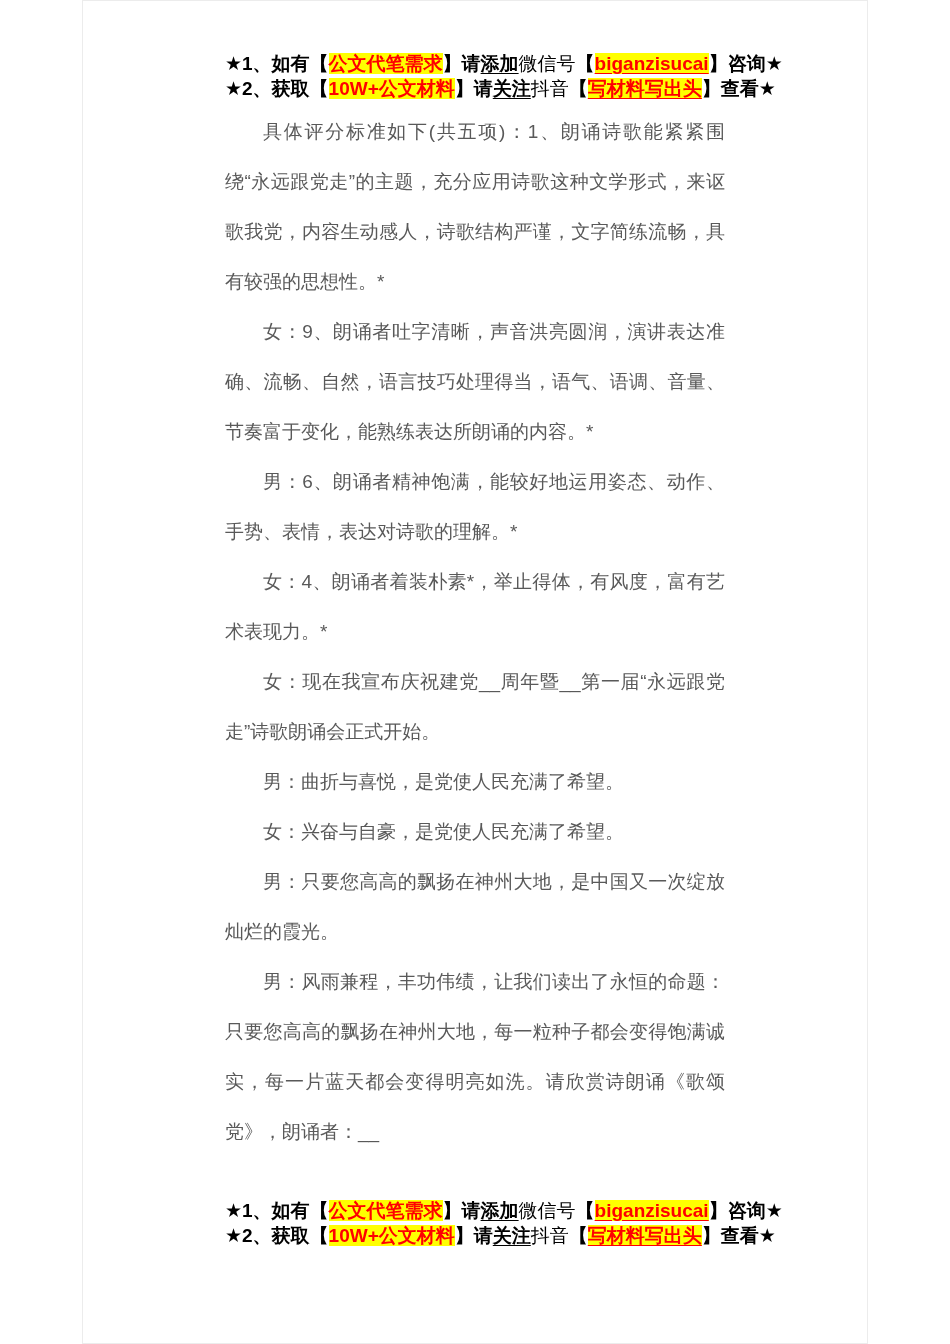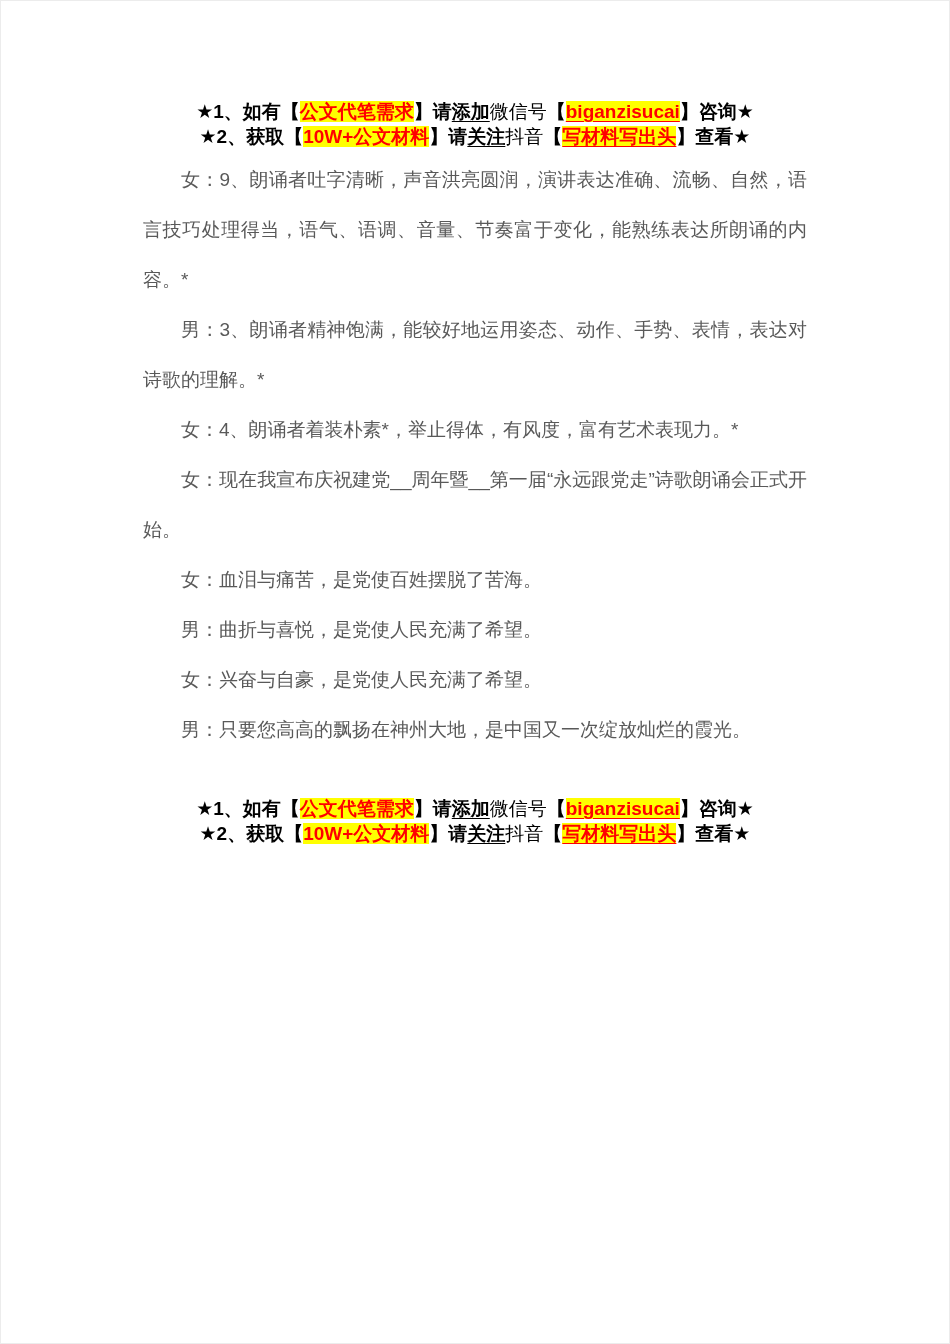--- a/index.html
+++ b/index.html
@@ -1,24 +1,24 @@
 <!DOCTYPE html>
 <html><head>
 <meta charset="utf-8">
 <style>
   * { margin: 0; padding: 0; box-sizing: border-box; }
   html, body { background: #ffffff; }
   .page {
     position: relative;
-    width: 950px;
+    width: 786px;
     height: 1344px;
     margin: 0 auto;
     background: #ffffff;
     border: 1px solid #ececec;
-    padding: 98px 142px 0 142px;
+    padding: 50px 142px 0 142px;
     font-family: "Liberation Sans", "DejaVu Sans", sans-serif;
     overflow: hidden;
   }
   .promo {
     text-align: center;
     font-size: 19px;
     line-height: 25px;
     font-weight: 700;
     color: #000000;
     white-space: nowrap;
@@ -46,28 +46,29 @@
 
 <div class="page">
 
   <div class="promo promo-header">
     <div class="promo-line"><span class="seg bold">★1、如有【</span><span class="seg hl">公文代笔需求</span><span class="seg bold">】请</span><span class="seg bold-underline">添加</span><span class="seg regular">微信号</span><span class="seg bold">【</span><span class="seg hl-underline">biganzisucai</span><span class="seg bold">】咨询★</span></div>
     <div class="promo-line"><span class="seg bold">★2、获取【</span><span class="seg hl">10W+公文材料</span><span class="seg bold">】请</span><span class="seg bold-underline">关注</span><span class="seg regular">抖音</span><span class="seg bold">【</span><span class="seg hl-underline">写材料写出头</span><span class="seg bold">】查看★</span></div>
   </div>
 
   <div class="doc-body">
 
+  <p class="para">具体评分标准如下(共五项)：1、朗诵诗歌能紧紧围绕“永远跟党走”的主题，充分应用诗歌这种文学形式，来讴歌我党，内容生动感人，诗歌结构严谨，文字简练流畅，具有较强的思想性。*</p>
       <p class="para">女：9、朗诵者吐字清晰，声音洪亮圆润，演讲表达准确、流畅、自然，语言技巧处理得当，语气、语调、音量、节奏富于变化，能熟练表达所朗诵的内容。*</p>
-      <p class="para">男：3、朗诵者精神饱满，能较好地运用姿态、动作、手势、表情，表达对诗歌的理解。*</p>
+      <p class="para">男：6、朗诵者精神饱满，能较好地运用姿态、动作、手势、表情，表达对诗歌的理解。*</p>
       <p class="para">女：4、朗诵者着装朴素*，举止得体，有风度，富有艺术表现力。*</p>
       <p class="para">女：现在我宣布庆祝建党__周年暨__第一届“永远跟党走”诗歌朗诵会正式开始。</p>
-      <p class="para">女：血泪与痛苦，是党使百姓摆脱了苦海。</p>
       <p class="para">男：曲折与喜悦，是党使人民充满了希望。</p>
       <p class="para">女：兴奋与自豪，是党使人民充满了希望。</p>
       <p class="para">男：只要您高高的飘扬在神州大地，是中国又一次绽放灿烂的霞光。</p>
+      <p class="para">男：风雨兼程，丰功伟绩，让我们读出了永恒的命题：只要您高高的飘扬在神州大地，每一粒种子都会变得饱满诚实，每一片蓝天都会变得明亮如洗。请欣赏诗朗诵《歌颂党》，朗诵者：__</p>
     </div>
 
   <div class="promo promo-footer">
     <div class="promo-line"><span class="seg bold">★1、如有【</span><span class="seg hl">公文代笔需求</span><span class="seg bold">】请</span><span class="seg bold-underline">添加</span><span class="seg regular">微信号</span><span class="seg bold">【</span><span class="seg hl-underline">biganzisucai</span><span class="seg bold">】咨询★</span></div>
     <div class="promo-line"><span class="seg bold">★2、获取【</span><span class="seg hl">10W+公文材料</span><span class="seg bold">】请</span><span class="seg bold-underline">关注</span><span class="seg regular">抖音</span><span class="seg bold">【</span><span class="seg hl-underline">写材料写出头</span><span class="seg bold">】查看★</span></div>
   </div>
 
 </div>
 
 </body></html>

